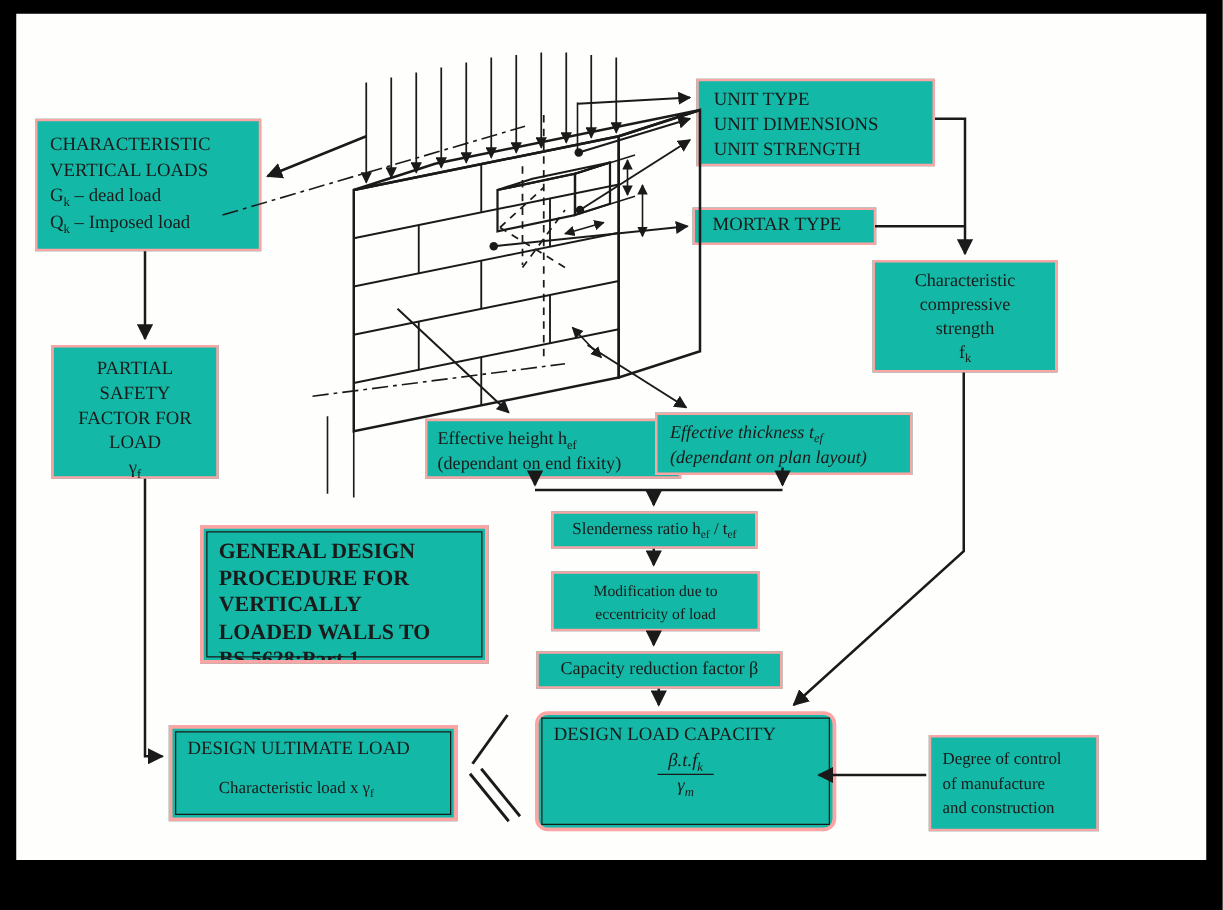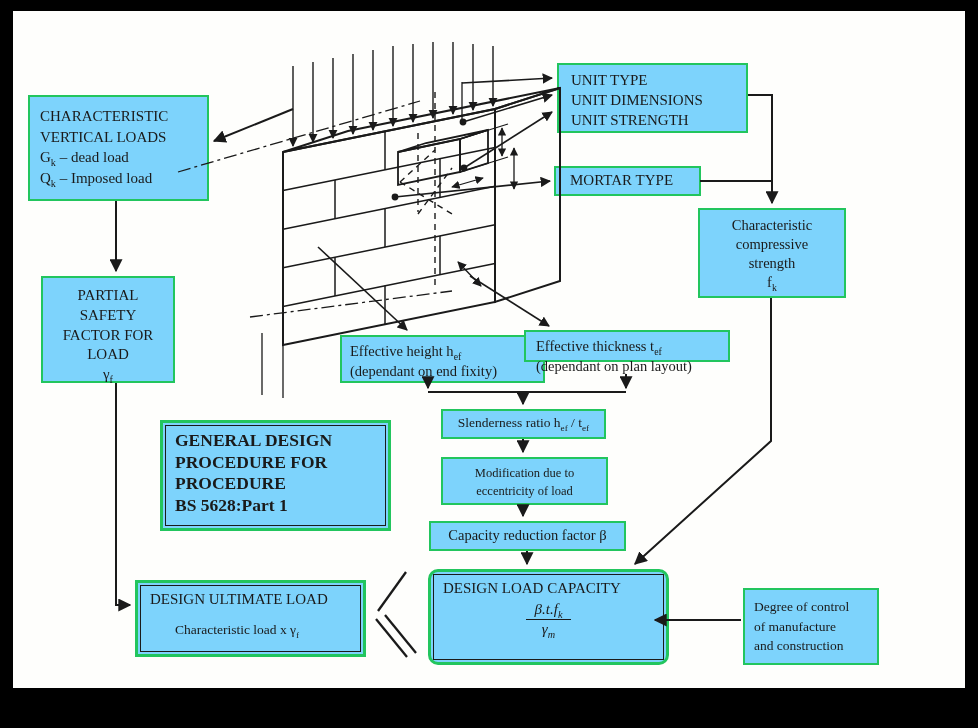--- a/index.html
+++ b/index.html
@@ -1,19 +1,19 @@
 <!DOCTYPE html>
 <html><head>
 <meta charset="utf-8">
 <style>
   html,body{margin:0;padding:0;background:#444;}
   .page{position:relative;width:978px;height:728px;background:#000;overflow:hidden;
         font-family:"Liberation Serif",serif;color:#1a1a1a;}
   .paper{position:absolute;left:13px;top:11px;width:952px;height:677px;background:#fefefc;}
-  .bx{position:absolute;border:2px solid #22c55e;background:#7dd3fc;box-sizing:border-box;}
+  .bx{position:absolute;border:2px solid #fca5a5;background:#14b8a6;box-sizing:border-box;}
   .bx .ln{white-space:nowrap;}
   .ctr{text-align:center;}
   sub{font-size:0.68em;line-height:0;}
   
   .dbl{border-width:3px;}
   .dbl-inner{position:absolute;inset:2px;border:1.6px solid #1a1a1a;pointer-events:none;}
   .titlebox{font-weight:bold;font-size:17.5px;line-height:1.24;overflow:hidden;}
   .frac{display:inline-block;text-align:center;font-style:italic;}
   .frac .num{display:block;border-bottom:1.8px solid #1a1a1a;padding:0 9px 1px;}
   .frac .den{display:block;padding-top:1px;text-align:center;}
@@ -55,21 +55,21 @@
     <div class="ln">FACTOR FOR</div>
     <div class="ln">LOAD</div>
     <div class="ln"><span>γ</span><sub>f</sub></div>
   </div>
 
   <div class="bx" style="left:340px;top:335px;width:205px;height:48px;padding:4px 8px;font-size:14.5px;line-height:1.4;">
     <div class="ln"><span>Effective height h</span><sub>ef</sub></div>
     <div class="ln">(dependant on end fixity)</div>
   </div>
 
-  <div class="bx" style="left:524px;top:330px;width:206px;height:32px;padding:4px 10px;font-size:14.5px;line-height:1.4;">
+  <div class="bx" style="left:524px;top:330px;width:206px;height:50px;padding:4px 10px;font-size:14.5px;line-height:1.4;font-style:italic;">
     <div class="ln"><span>Effective thickness  t</span><sub>ef</sub></div>
     <div class="ln">(dependant on plan layout)</div>
   </div>
 
   <div class="bx ctr" style="left:441px;top:409px;width:165px;height:30px;padding:4px 2px;font-size:13.5px;">
     <div class="ln"><span>Slenderness ratio h</span><sub>ef</sub><span> / t</span><sub>ef</sub></div>
   </div>
 
   <div class="bx ctr" style="left:441px;top:457px;width:167px;height:48px;padding:6px 2px;font-size:12.5px;line-height:1.4;">
     <div class="ln">Modification due to</div>
@@ -77,21 +77,22 @@
   </div>
 
   <div class="bx ctr" style="left:429px;top:521px;width:197px;height:30px;padding:4px 2px;font-size:14.5px;">
     <div class="ln">Capacity reduction factor β</div>
   </div>
 
   <div class="bx dbl titlebox" style="left:160px;top:420px;width:231px;height:111px;padding:7px 12px;">
     <div class="dbl-inner"></div>
     <div class="ln">GENERAL DESIGN</div>
     <div class="ln">PROCEDURE FOR</div>
-    <div class="ln">PROCEDURE</div>
+    <div class="ln">VERTICALLY</div>
+    <div class="ln">LOADED WALLS TO</div>
     <div class="ln">BS 5628:Part 1</div>
   </div>
 
   <div class="bx dbl" style="left:135px;top:580px;width:231px;height:77px;padding:8px 12px;font-size:15px;">
     <div class="dbl-inner"></div>
     <div class="ln">DESIGN ULTIMATE LOAD</div>
     <div class="ln" style="margin-top:14px;font-size:13.5px;margin-left:25px;"><span>Characteristic load x γ</span><sub>f</sub></div>
   </div>
 
   <div class="bx dbl" style="left:428px;top:569px;width:241px;height:96px;padding:8px 12px;font-size:15px;border-radius:10px;">

